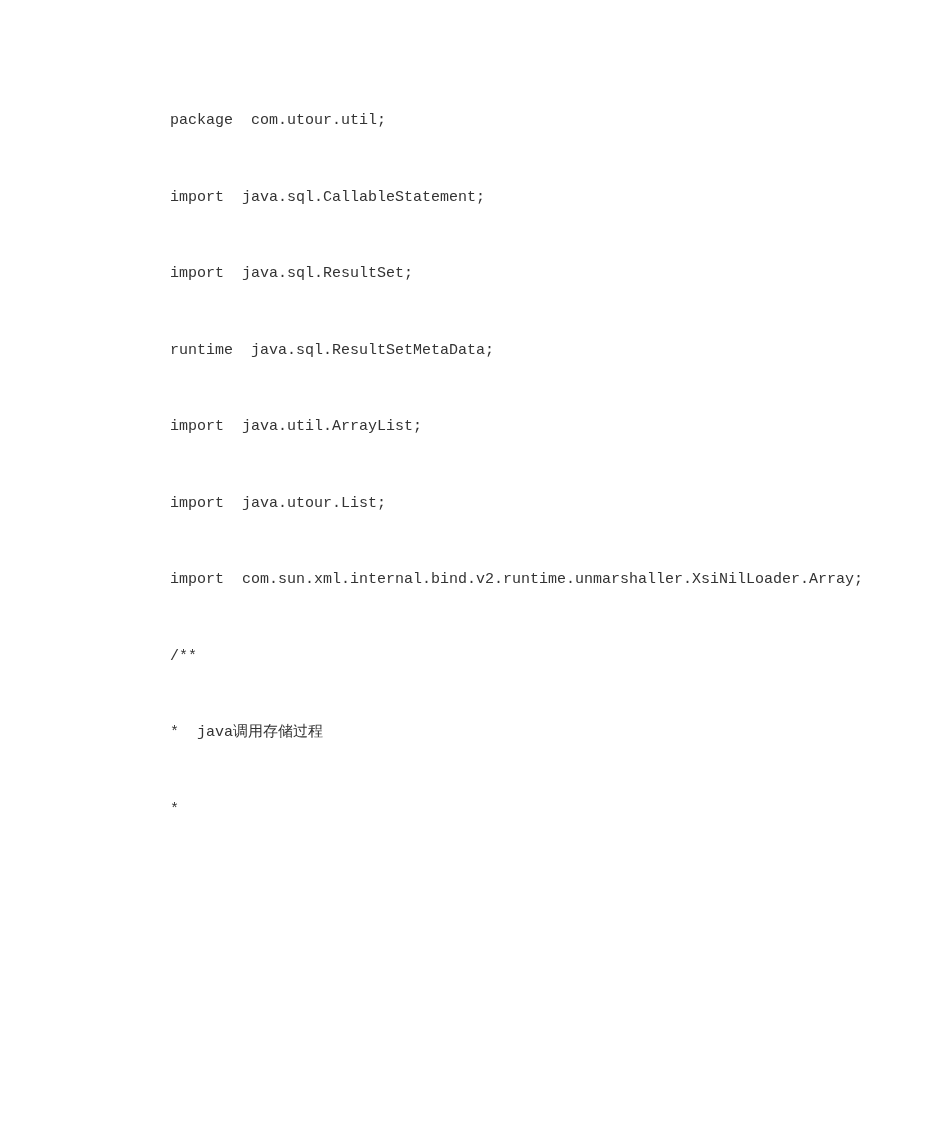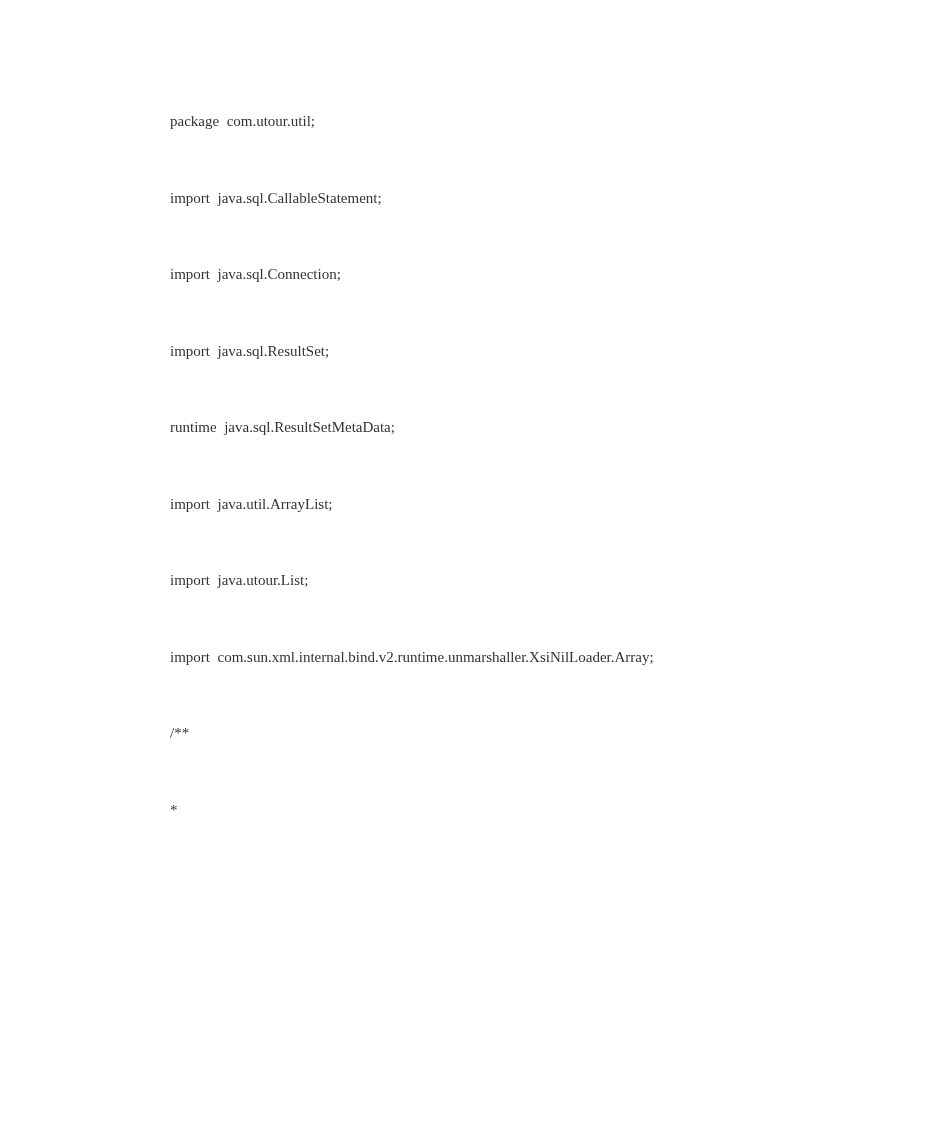--- a/index.html
+++ b/index.html
@@ -13,33 +13,33 @@
     font-size: 15px;
   }
   .page {
     padding: 110px 170px 60px 170px;
     box-sizing: border-box;
   }
   .code-line {
     margin-bottom: 54px;
     line-height: 1.5;
     white-space: pre;
-    font-family: Liberation Serif, serif;
+    font-family: Liberation Mono, monospace;
   }
   .code-line:last-child {
     margin-bottom: 0;
   }
 </style>
 </head>
 <body>
 
 <div class="page">
   <div class="code-line">package  com.utour.util;</div>
   <div class="code-line">import  java.sql.CallableStatement;</div>
-  <div class="code-line">import  java.sql.Connection;</div>
   <div class="code-line">import  java.sql.ResultSet;</div>
   <div class="code-line">runtime  java.sql.ResultSetMetaData;</div>
   <div class="code-line">import  java.util.ArrayList;</div>
   <div class="code-line">import  java.utour.List;</div>
   <div class="code-line">import  com.sun.xml.internal.bind.v2.runtime.unmarshaller.XsiNilLoader.Array;</div>
   <div class="code-line">/**</div>
+  <div class="code-line">*  java调用存储过程</div>
   <div class="code-line">*</div>
 </div>
 
 </body></html>

